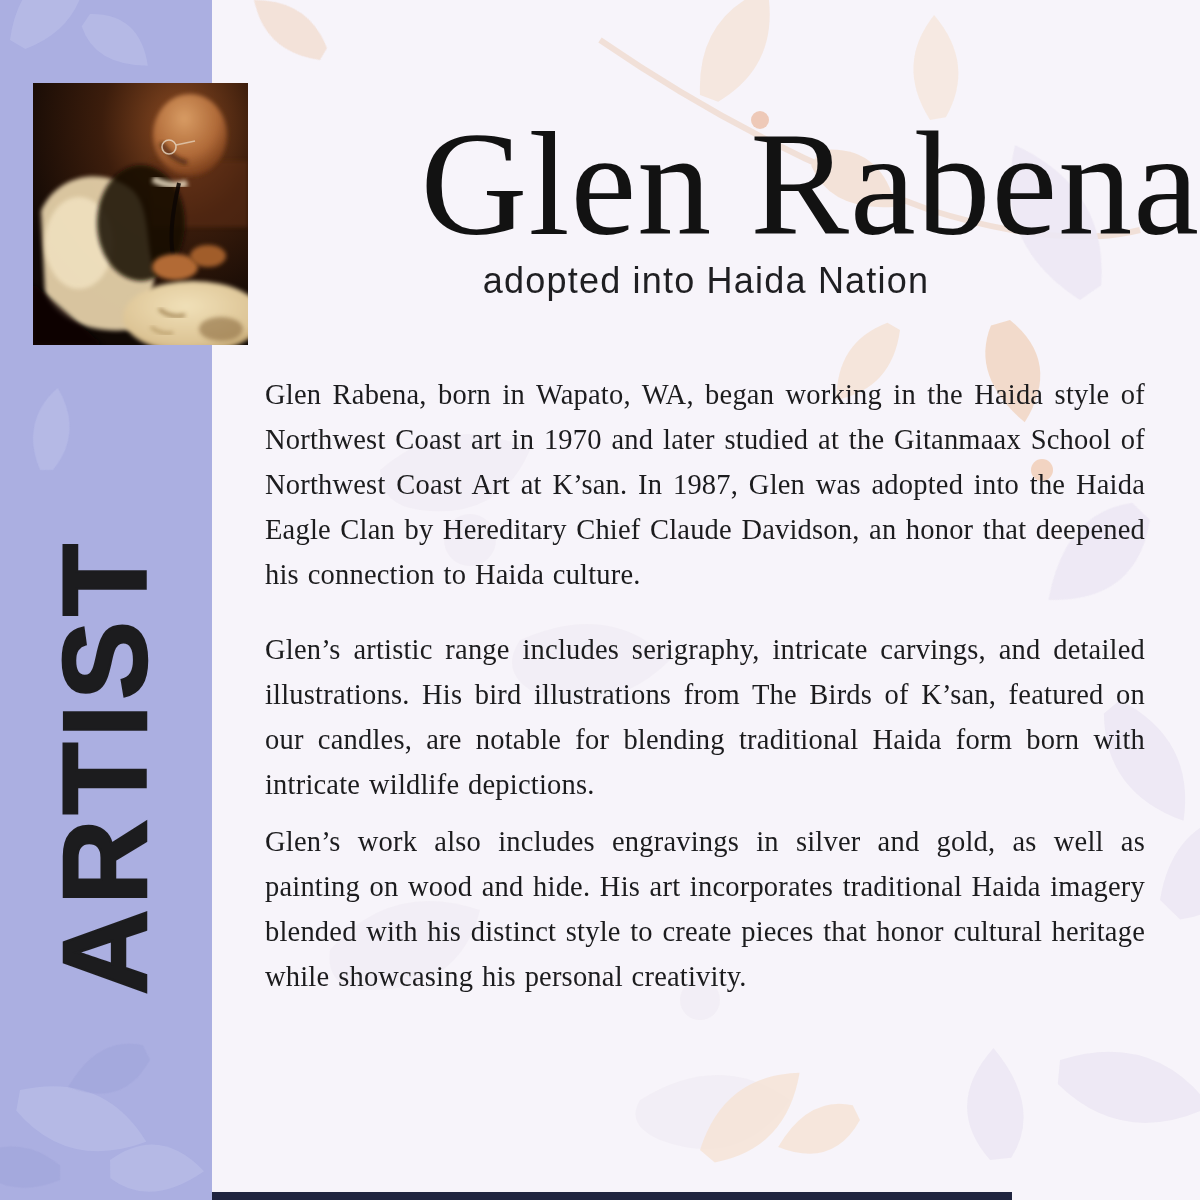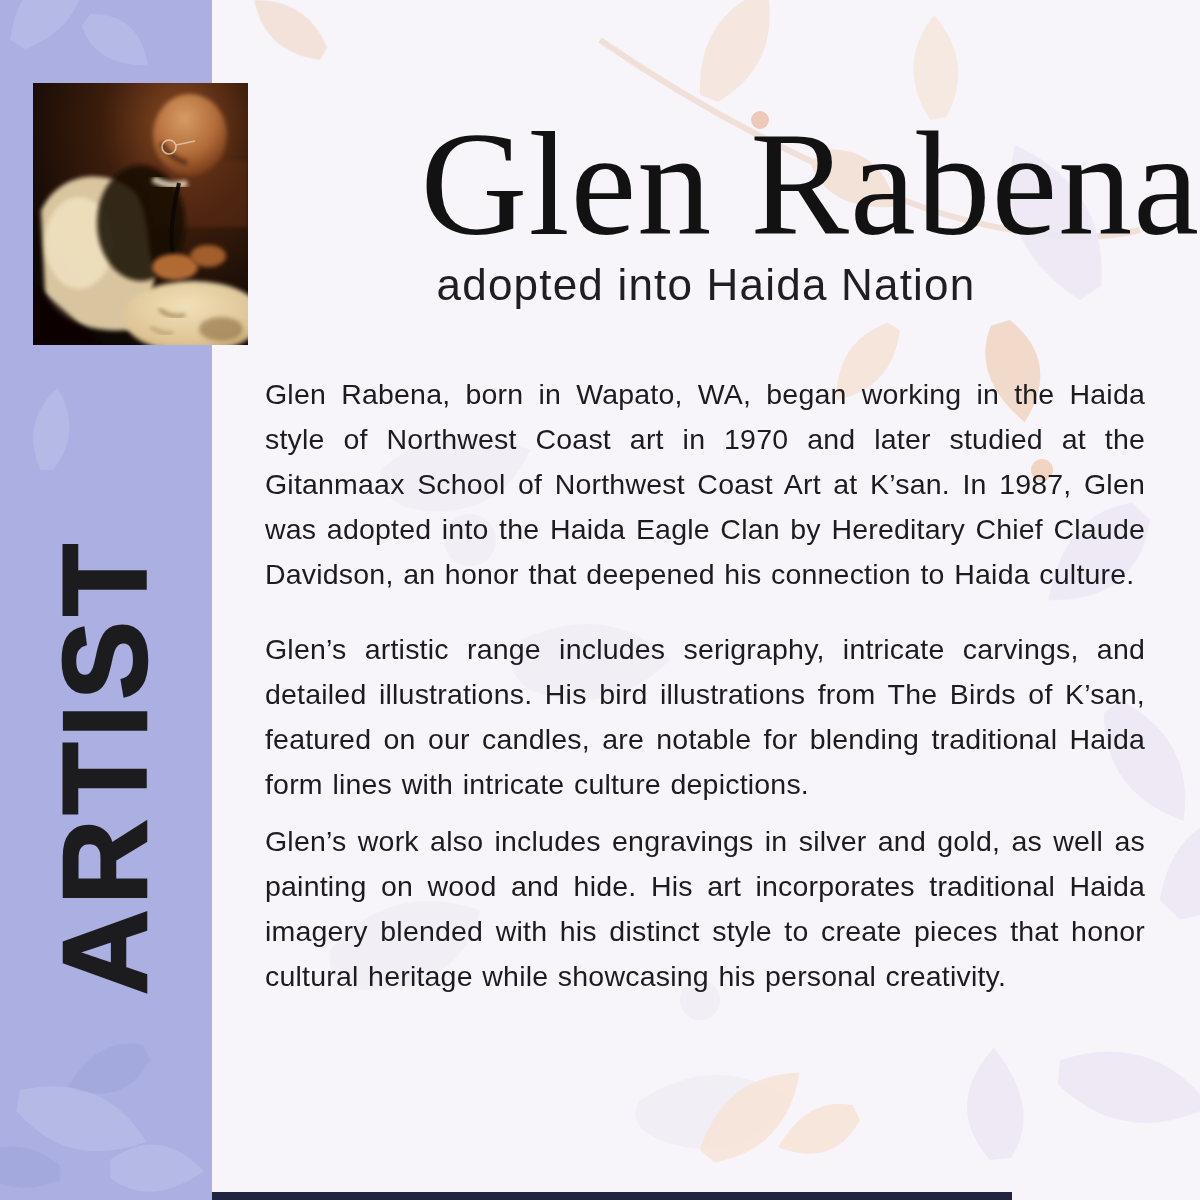--- a/index.html
+++ b/index.html
@@ -43,32 +43,33 @@
     margin:0;
     font-family:"Liberation Serif",serif;
     font-weight:400;
     font-size:148px;line-height:0.98;
     letter-spacing:1px;
     color:var(--heading,#121212);
     text-align:right;
   }
   .subtitle{
     margin-top:4px;
-    font-size:44px;line-height:1.1;
+    font-size:36px;line-height:1.1;
     letter-spacing:1.2px;
     color:#1f1f22;
   }
   
   .bio{
     position:absolute;left:265px;top:372px;width:880px;
     z-index:3;
     font-size:28.5px;line-height:45px;
     letter-spacing:0.2px;word-spacing:1.5px;
     color:var(--text,#1d1d1f);
     text-align:justify;
+    font-family:Liberation Serif, serif;
   }
   .bio p{margin:0 0 30px 0;}
   .bio p:nth-of-type(2){margin-bottom:12px;}
   .bio p:nth-of-type(3){margin-bottom:16px;}
   
   .bottom-bar{
     position:absolute;left:212px;top:1192px;width:800px;height:8px;
     background:var(--bottom-bar,#20243f);
     z-index:3;
   }
@@ -190,19 +191,19 @@
 
   <div class="artist-label">ARTIST</div>
 
   <div class="header">
     <h1 class="title">Glen Rabena</h1>
     <div class="subtitle">adopted into Haida Nation</div>
   </div>
 
   <div class="bio">
     <p>Glen Rabena, born in Wapato, WA, began working in the Haida style of Northwest Coast art in 1970 and later studied at the Gitanmaax School of Northwest Coast Art at K’san. In 1987, Glen was adopted into the Haida Eagle Clan by Hereditary Chief Claude Davidson, an honor that deepened his connection to Haida culture.</p>
-    <p>Glen’s artistic range includes serigraphy, intricate carvings, and detailed illustrations. His bird illustrations from The Birds of K’san, featured on our candles, are notable for blending traditional Haida form lines with intricate culture depictions.</p>
+    <p>Glen’s artistic range includes serigraphy, intricate carvings, and detailed illustrations. His bird illustrations from The Birds of K’san, featured on our candles, are notable for blending traditional Haida form born with intricate wildlife depictions.</p>
     <p>Glen’s work also includes engravings in silver and gold, as well as painting on wood and hide. His art incorporates traditional Haida imagery blended with his distinct style to create pieces that honor cultural heritage while showcasing his personal creativity.</p>
   </div>
 
   <div class="bottom-bar"></div>
 
 </div>
 
 </body></html>

